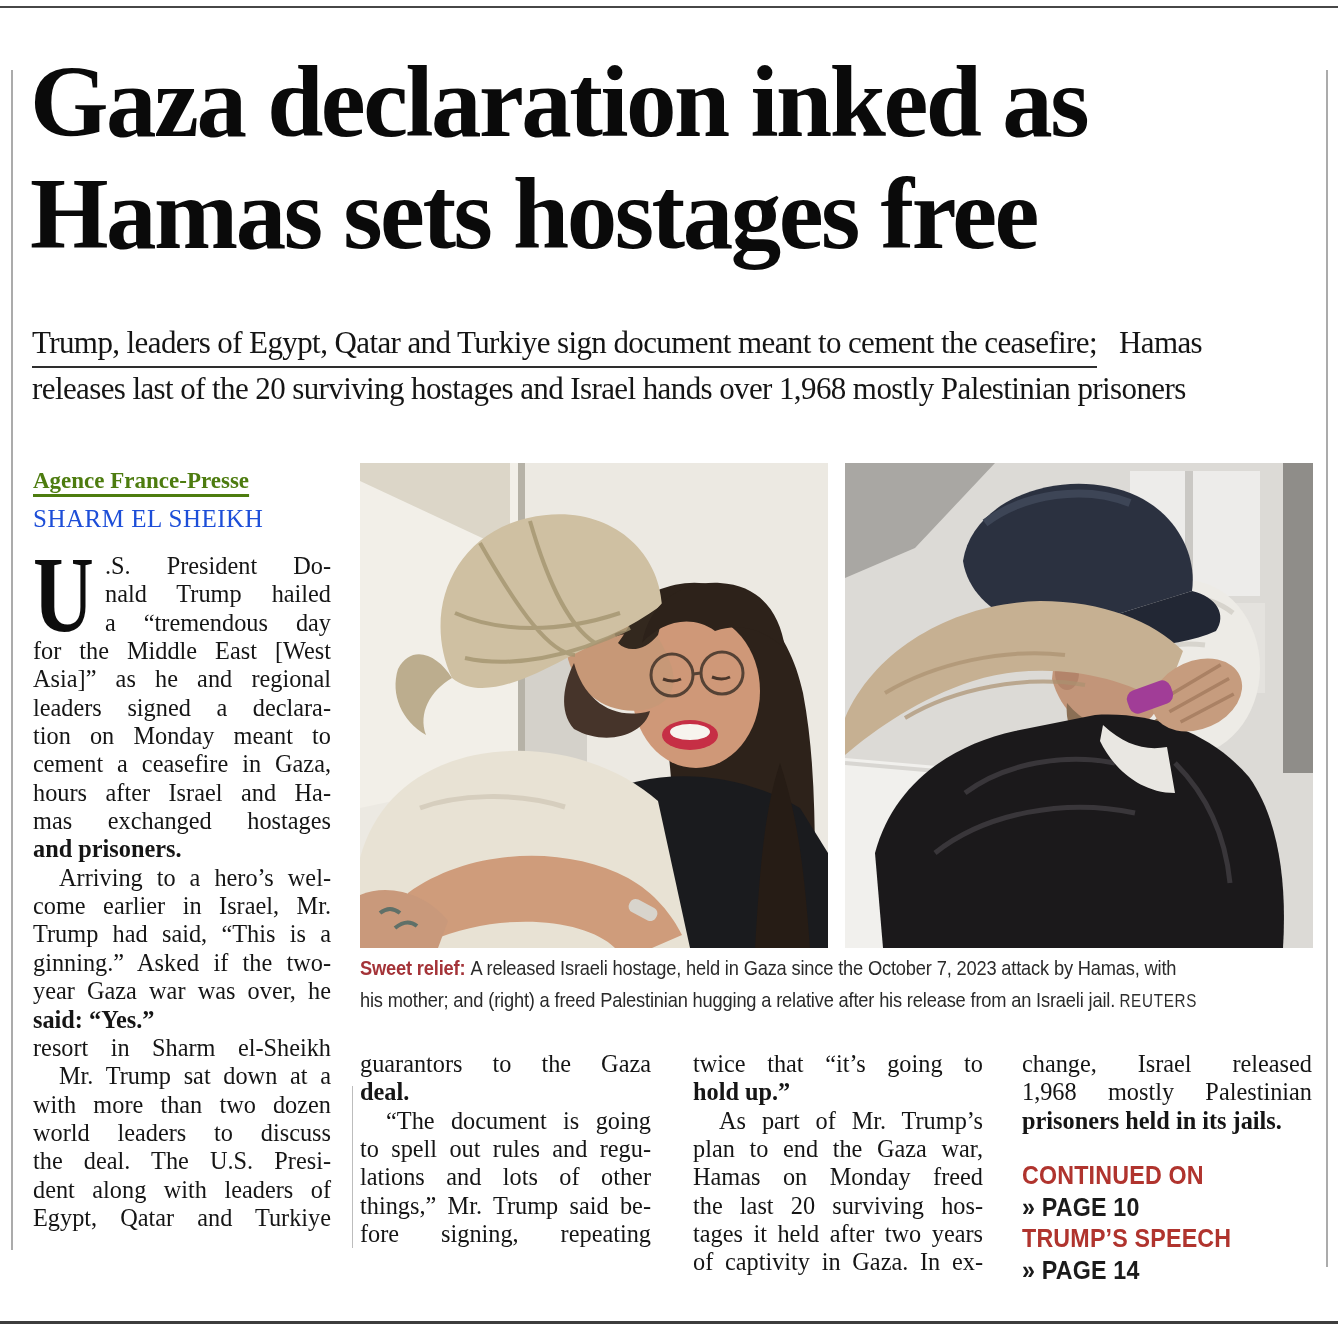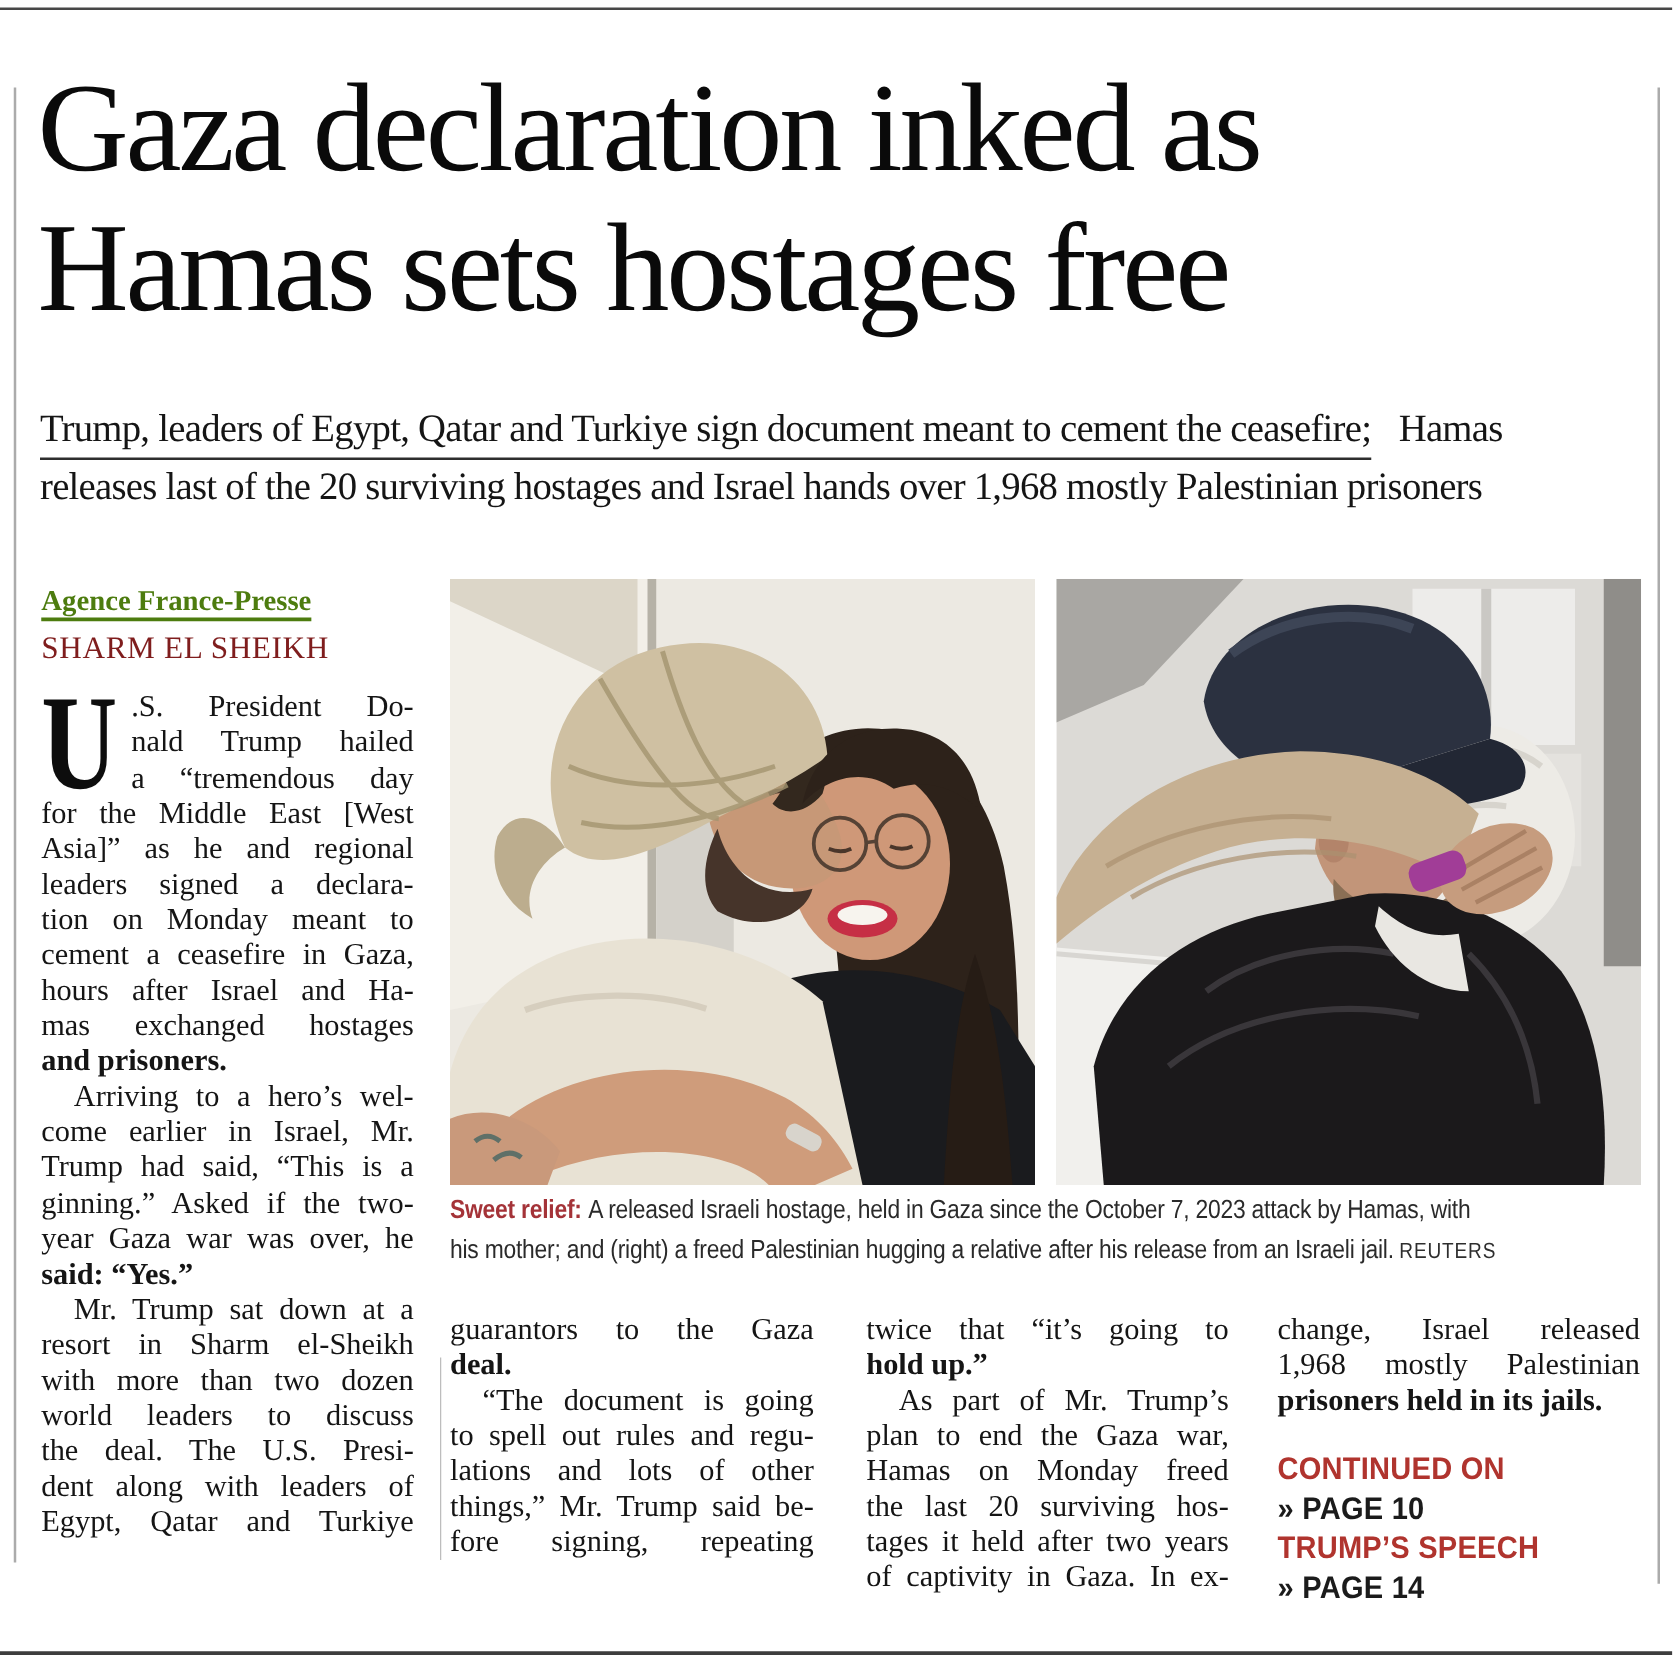--- a/index.html
+++ b/index.html
@@ -7,33 +7,33 @@
   .page { position:relative; width:1338px; height:1326px; background:#ffffff; overflow:hidden;
           font-family:"Liberation Serif", serif; color:#161616; }
 
   .rule { position:absolute; background:#9f9f9f; }
   .rule.top    { left:0; top:6px; width:1338px; height:2px; background:#474747; }
   .rule.bottom { left:0; top:1321px; width:1338px; height:3px; background:#3d3d3d; }
   .rule.left   { left:11px; top:70px; width:1.5px; height:1180px; background:#ababab; }
   .rule.right  { left:1326px; top:70px; width:1.5px; height:1197px; background:#ababab; }
   .rule.colrule{ left:352px; top:1086px; width:1px; height:162px; background:#bdbdbd; }
 
-  .headline { position:absolute; left:30px; top:46px; font-weight:normal; color:#0a0a0a;
+  .headline { position:absolute; left:30px; top:46px; font-weight:bold; color:#0a0a0a;
               font-size:101px; line-height:112px; letter-spacing:-2.5px; white-space:nowrap; }
   .headline span { display:block; }
 
   .standfirst { position:absolute; left:32px; top:320px; font-size:31px; line-height:46px;
                 letter-spacing:-0.6px; color:#151515; white-space:nowrap; }
   .standfirst .ul { border-bottom:2.5px solid #2e2e2e; padding-bottom:6px; }
   .standfirst .rest { margin-left:22px; }
 
   .byline { position:absolute; left:33px; top:468px; }
   .byline .agency { font-weight:bold; font-size:23px; color:#4d7c0f;
                     text-decoration:underline; text-decoration-thickness:2.5px; text-underline-offset:6px; }
-  .byline .dateline { font-size:25px; letter-spacing:0.5px; margin-top:11px; color:#7f1d1d; }
+  .byline .dateline { font-size:25px; letter-spacing:0.5px; margin-top:11px; color:#1d4ed8; }
 
   .bodycol { position:absolute; font-size:24.3px; line-height:28.35px; color:#151515; }
   .col1 { left:33px;  top:552px; width:298px; }
   .col2 { left:360px; top:1050px; width:291px; }
   .col3 { left:693px; top:1050px; width:290px; }
   .col4 { left:1022px; top:1050px; width:290px; }
   .bl { text-align:justify; text-align-last:justify; }
   .bl.e { text-align-last:left;font-weight:bold; }
   .bl.i { text-indent:26px; }
 
@@ -102,22 +102,22 @@
         <div class="bl">cement a ceasefire in Gaza,</div>
         <div class="bl">hours after Israel and Ha-</div>
         <div class="bl">mas exchanged hostages</div>
         <div class="bl e">and prisoners.</div>
         <div class="bl i">Arriving to a hero’s wel-</div>
         <div class="bl">come earlier in Israel, Mr.</div>
         <div class="bl">Trump had said, “This is a</div>
         <div class="bl">ginning.” Asked if the two-</div>
         <div class="bl">year Gaza war was over, he</div>
         <div class="bl e">said: “Yes.”</div>
+        <div class="bl">resort in Sharm el-Sheikh</div>
         <div class="bl i">Mr. Trump sat down at a</div>
-        <div class="bl">resort in Sharm el-Sheikh</div>
         <div class="bl">with more than two dozen</div>
         <div class="bl">world leaders to discuss</div>
         <div class="bl">the deal. The U.S. Presi-</div>
         <div class="bl">dent along with leaders of</div>
         <div class="bl">Egypt, Qatar and Turkiye</div>
       </div>
   </div>
 
   <figure class="photo leftp">
     <svg viewBox="0 0 468 485" preserveAspectRatio="none">

